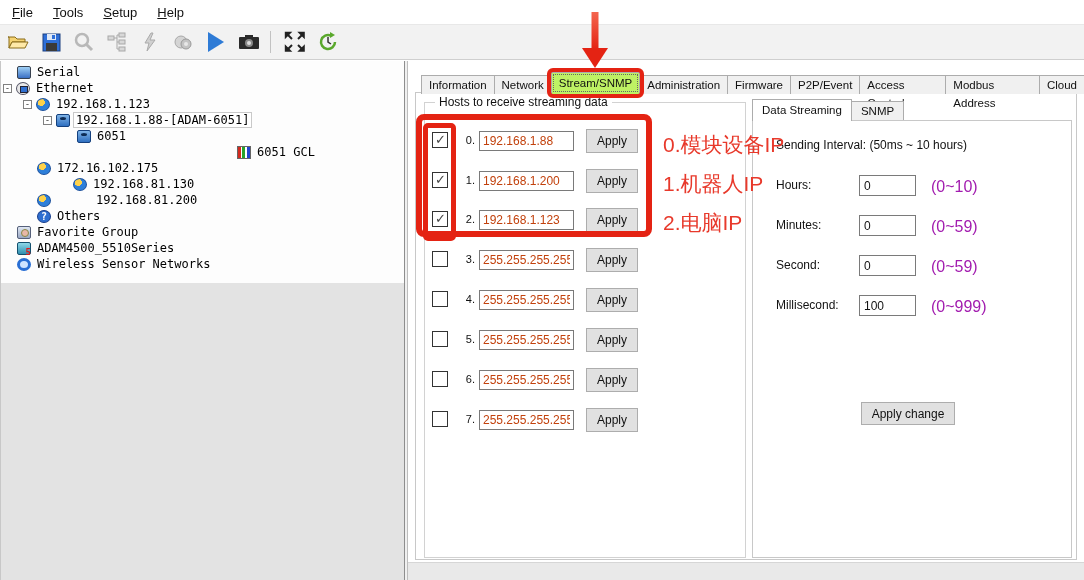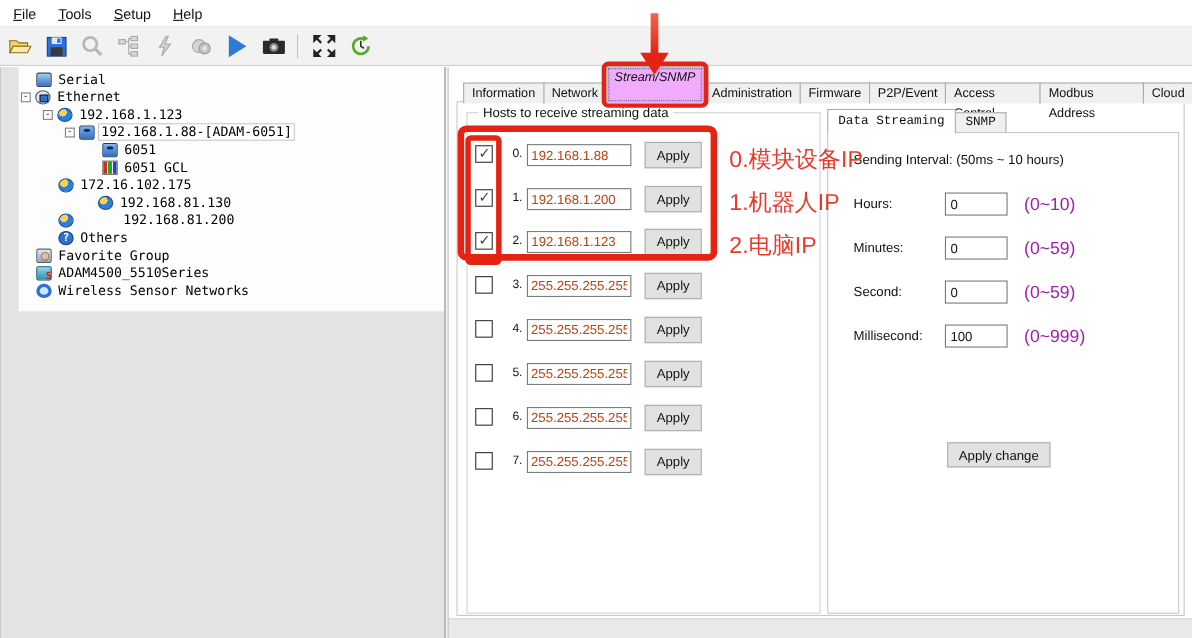--- a/index.html
+++ b/index.html
@@ -11,21 +11,21 @@
   .menu-item { display:inline-block; padding:3px 10px; font-size:13px; color:#111; cursor:default; }
   .menu-item::first-letter { text-decoration:underline; }
 
   
   .toolbar { position:absolute; left:0; top:24px; width:1084px; height:36px; background:#f2f2f2; border-top:1px solid #e8e8e8; border-bottom:1px solid #cfcfcf; display:flex; align-items:center; }
   .tb-btn { width:30px; height:28px; margin-left:3px; display:flex; align-items:center; justify-content:center; }
   .tb-sep { width:1px; height:22px; background:#c2c2c2; margin:0 6px; }
 
   
   .left-panel { position:absolute; left:0; top:61px; width:404px; height:519px; background:#e3e3e3; border-left:1px solid #c8c8c8; }
-  .tree-area { position:absolute; left:16px; top:0; width:476px; height:222px; background:#fdfdfd; padding-top:3px; }
+  .tree-area { position:absolute; left:0; top:0; width:476px; height:222px; background:#fdfdfd; padding-top:3px; }
   .splitter { position:absolute; left:404px; top:61px; width:4px; height:519px; background:#f0f0f0; border-left:1px solid #8e8e8e; border-right:1px solid #bdbdbd; }
   .tree-row { height:16px; display:flex; align-items:center; font-family:"DejaVu Sans Mono", monospace; font-size:12px; white-space:pre; }
   .expander { width:9px; height:9px; border:1px solid #808080; background:#fff; font-size:9px; line-height:7px; text-align:center; color:#333; margin-right:4px; flex:none; }
   .t-icon { display:inline-block; width:14px; height:13px; margin-right:4px; position:relative; flex:none; }
   .tree-label { padding:0 2px; }
   .tree-row.selected .tree-label { background:#fff; outline:1px solid #c9c9c9; }
 
   .i-monitor { background:linear-gradient(#9fd0f5,#3a6fc4); border:1px solid #37414f; border-radius:2px; }
   .i-ethernet { background:#e8e8e8; border:1px solid #556; border-radius:50%; }
   .i-ethernet::after { content:""; position:absolute; left:3px; top:3px; width:6px; height:5px; background:#2f6fd0; border:1px solid #223; }
@@ -42,21 +42,21 @@
   .i-wireless { border-radius:50%; border:3px solid #2a6fd4; background:#cfe4ff; }
 
   
   .right-panel { position:absolute; left:408px; top:61px; width:676px; height:501px; background:#fff; }
   .bottom-strip { position:absolute; left:408px; top:562px; width:676px; height:18px; background:#e9e9e9; border-top:1px solid #d6d6d6; }
   .tab-content-border { position:absolute; left:7px; top:31px; width:662px; height:468px; border:1px solid #c8c8c8; background:#fff; }
 
   
   .tabstrip { position:absolute; left:13px; top:13px; height:20px; display:flex; align-items:flex-end; }
   .tab { height:19px; padding:0 7px; background:#f0f0f0; border:1px solid #acacac; border-bottom:none; margin-right:-1px; font-size:11.5px; line-height:18px; color:#111; position:relative; }
-  .tab.active { height:34px; background:#f0abfc; line-height:21px; z-index:5; outline:1px dotted #666; outline-offset:-3px;font-style:italic; }
+  .tab.active { height:22px; background:#bef264; line-height:21px; z-index:5; outline:1px dotted #666; outline-offset:-3px; }
 
   
   .anno-tab-box { position:absolute; left:-5px; top:-5px; right:-5px; bottom:-4px; border:4px solid #e42313; border-radius:6px; pointer-events:none; z-index:9; }
   .anno-arrow { position:absolute; left:50%; bottom:26px; transform:translateX(-50%); width:26px; height:56px; pointer-events:none; z-index:9; }
   .anno-arrow .shaft { position:absolute; left:50%; transform:translateX(-50%); top:0; width:7px; height:37px; background:linear-gradient(#f4664f,#e42313); }
   .anno-arrow .head { position:absolute; left:0; top:36px; width:0; height:0; border-left:13px solid transparent; border-right:13px solid transparent; border-top:20px solid #e42313; }
 
   
   .groupbox { position:absolute; left:16px; top:41px; width:322px; height:456px; border:1px solid #d2d2d2; }
   .groupbox-title { position:absolute; left:10px; top:-8px; background:#fff; padding:0 4px; font-size:12px; color:#111; }
@@ -66,21 +66,21 @@
   .row-num { position:absolute; left:28px; top:4px; width:22px; text-align:right; font-size:11px; color:#111; }
   .ip-input { position:absolute; left:54px; top:1px; width:95px; height:20px; border:1px solid #7a7a7a; font-family:"Liberation Sans", sans-serif; font-size:12px; padding:0 3px; color:#c2410c; background:#fff; }
   .apply-btn { position:absolute; left:161px; top:-1px; width:52px; height:24px; background:#e1e1e1; border:1px solid #adadad; font-family:"Liberation Sans", sans-serif; font-size:12px; color:#111; }
 
   
   .anno-outer-box { position:absolute; left:8px; top:53px; width:236px; height:123px; border:6px solid #e42313; border-radius:8px; pointer-events:none; z-index:8; }
   .anno-inner-box { position:absolute; left:15px; top:62px; width:33px; height:118px; border:5px solid #e42313; border-radius:5px; pointer-events:none; z-index:8; }
   .anno-label { position:absolute; left:255px; font-size:21px; color:#e8392b; white-space:nowrap; z-index:8; font-family:"Liberation Sans", sans-serif; }
 
   
-  .sub-tabstrip { position:absolute; left:344px; top:38px; display:flex; align-items:flex-end;font-family:Liberation Mono, monospace; }
+  .sub-tabstrip { position:absolute; left:344px; top:38px; display:flex; align-items:center; }
   .sub-tab { height:19px; padding:0 9px; background:#f0f0f0; border:1px solid #acacac; border-bottom:none; margin-right:-1px; font-size:11.5px; line-height:18px; color:#111; position:relative; }
   .sub-tab.active { height:22px; background:#fff; line-height:21px; z-index:5; }
   .sub-panel { position:absolute; left:344px; top:59px; width:320px; height:438px; border:1px solid #c8c8c8; background:#fff; }
 
   .interval-title { position:absolute; left:23px; top:17px; font-size:12px; color:#111; }
   .field-row { position:absolute; left:0; width:100%; height:22px; }
   .field-label { position:absolute; left:23px; top:3px; font-size:12px; color:#111; }
   .field-input { position:absolute; left:106px; top:0; width:57px; height:21px; border:1px solid #7a7a7a; font-family:"Liberation Sans", sans-serif; font-size:12px; padding:0 4px; color:#111; }
   .field-range { position:absolute; left:178px; top:3px; font-size:16px; color:#a21caf; }
   .apply-change-btn { position:absolute; left:108px; top:281px; width:94px; height:23px; background:#e1e1e1; border:1px solid #adadad; font-family:"Liberation Sans", sans-serif; font-size:12px; color:#111; }
@@ -174,21 +174,21 @@
   </div>
 </div>
 
 <div class="left-panel">
   <div class="tree-area">
     <div class="tree-row" style="padding-left:16px;"><span class="t-icon i-monitor"></span><span class="tree-label">Serial</span></div>
     <div class="tree-row" style="padding-left:2px;"><span class="expander">-</span><span class="t-icon i-ethernet"></span><span class="tree-label">Ethernet</span></div>
     <div class="tree-row" style="padding-left:22px;"><span class="expander">-</span><span class="t-icon i-globe"></span><span class="tree-label">192.168.1.123</span></div>
     <div class="tree-row selected" style="padding-left:42px;"><span class="expander">-</span><span class="t-icon i-module"></span><span class="tree-label">192.168.1.88-[ADAM-6051]</span></div>
     <div class="tree-row" style="padding-left:76px;"><span class="t-icon i-module"></span><span class="tree-label">6051</span></div>
-    <div class="tree-row" style="padding-left:76px;"><span class="t-icon i-gcl"></span><span class="tree-label">6051 GCL</span></div>
+    <div class="tree-row" style="padding-left:76px;justify-content:center;"><span class="t-icon i-gcl"></span><span class="tree-label">6051 GCL</span></div>
     <div class="tree-row" style="padding-left:36px;"><span class="t-icon i-globe"></span><span class="tree-label">172.16.102.175</span></div>
     <div class="tree-row" style="padding-left:36px;margin-left:36px;"><span class="t-icon i-globe"></span><span class="tree-label">192.168.81.130</span></div>
     <div class="tree-row" style="padding-left:36px;gap:39px;"><span class="t-icon i-globe"></span><span class="tree-label">192.168.81.200</span></div>
     <div class="tree-row" style="padding-left:36px;"><span class="t-icon i-others"></span><span class="tree-label">Others</span></div>
     <div class="tree-row" style="padding-left:16px;"><span class="t-icon i-favorite"></span><span class="tree-label">Favorite Group</span></div>
     <div class="tree-row" style="padding-left:16px;"><span class="t-icon i-adam4500"></span><span class="tree-label">ADAM4500_5510Series</span></div>
     <div class="tree-row" style="padding-left:16px;"><span class="t-icon i-wireless"></span><span class="tree-label">Wireless Sensor Networks</span></div>
   </div>
 </div>
 <div class="splitter"></div>

